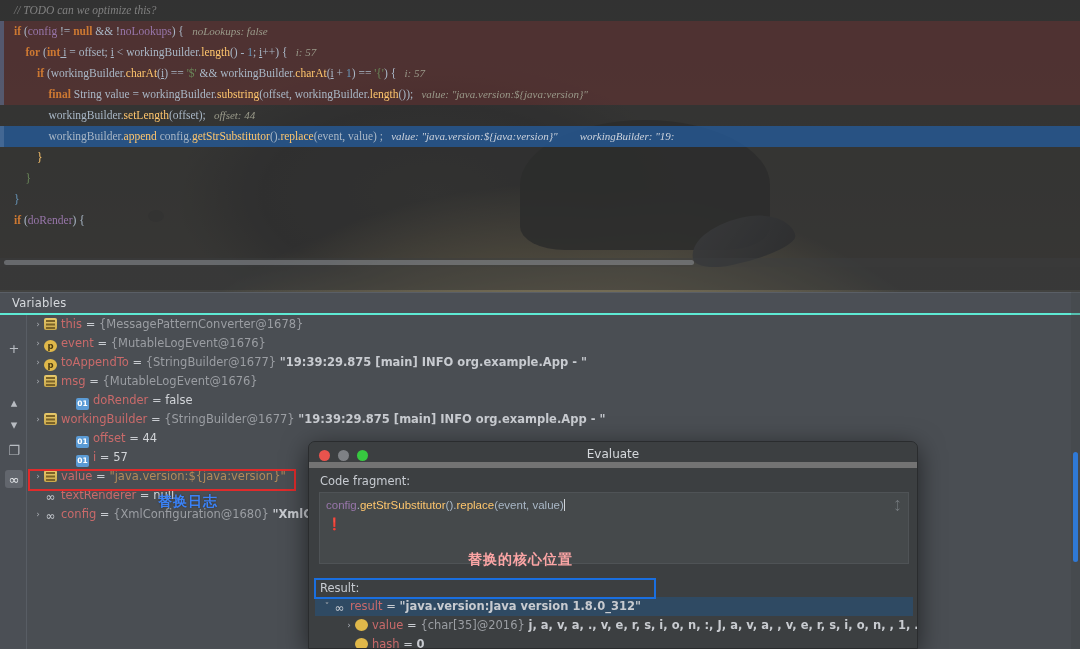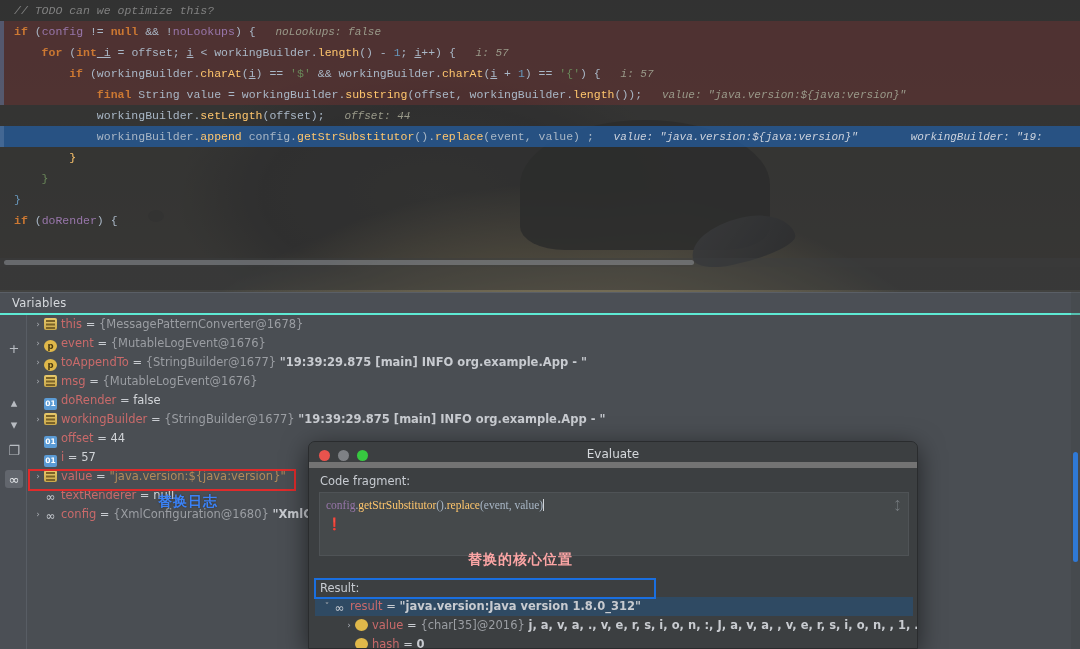--- a/index.html
+++ b/index.html
@@ -44,21 +44,21 @@
   .wp-pink {
     position: absolute; left: 740px; top: 560px; width: 80px; height: 70px;
     background: #b98c8a; border-radius: 45%; opacity: .35;
   }
 
   
   .editor {
     position: absolute; left: 0; top: 0; width: 1080px; height: 290px;
     z-index: 2;
     background: rgba(43,43,43,0.55);
-    font-family: Liberation Mono, monospace;
+    font-family: Liberation Serif, serif;
     font-size: 11.5px;
     overflow: hidden;
   }
   .code-line {
     position: relative;
     height: 21px; line-height: 21px;
     white-space: pre;
     padding-left: 14px;
     color: #a9b7c6;
   }
@@ -146,21 +146,21 @@
   .vicon.obj { background: linear-gradient(#e8c96a,#c9a84b); }
   .vicon.obj::after {
     content: ""; position: absolute; left: 2px; top: 2px; right: 2px; height: 1.5px;
     background: #7a6228; box-shadow: 0 3.5px 0 #7a6228, 0 7px 0 #7a6228;
   }
   .vicon.param {
     background: #e0b84a; border-radius: 50%; color: #4a3a10;
     font-weight: bold; font-size: 8.5px;
   }
   .vicon.prim {
-    background: #5b9bd5; color: #fff; font-weight: bold; font-size: 7.5px;
+    background: #5b9bd5; color: #fff; font-weight: bold; font-size: 7.5px; margin-left: 32px;
   }
   .vicon.inf { background: transparent; color: #c8ccd2; font-size: 12px; }
   .vname { color: #c96a6a; }
   .veq   { color: #c9ccd1; }
   .vref  { color: #9b9ea3; }
   .vstr  { color: #c8cbd0; font-weight: bold; }
   .vnum  { color: #d2d5d9; }
   .vexpr { color: #b28a5a; }
 
   .redbox {
@@ -191,23 +191,23 @@
   .tr-min   { left: 29px; background: #7e8185; }
   .tr-max   { left: 48px; background: #37c840; }
   .ev-title {
     position: absolute; left: 0; right: 0; top: 5px; text-align: center;
     font-size: 12px; color: #d6d9dd;
   }
   .ev-label {
     position: absolute; font-size: 11.5px; color: #c8ccd2;
   }
   .ev-codefield {
-    position: absolute; left: 10px; top: 50px; width: 590px; height: 64px;
+    position: absolute; left: 10px; top: 50px; width: 590px; height: 72px;
     background: #45494b; border: 1px solid #4f5356;
-    font-family: Liberation Serif, serif;
+    font-family: Liberation Sans, sans-serif;
     font-size: 11.5px;
   }
   .ev-codetext { position: absolute; left: 6px; top: 6px; white-space: pre; }
   .caret {
     display: inline-block; width: 1px; height: 12px; background: #cfd3d7;
     vertical-align: -2px;
   }
   .bulb {
     position: absolute; left: 7px; top: 25px; width: 11px; height: 13px;
     color: #e05b4f; font-size: 12px; line-height: 13px; text-align: center;

